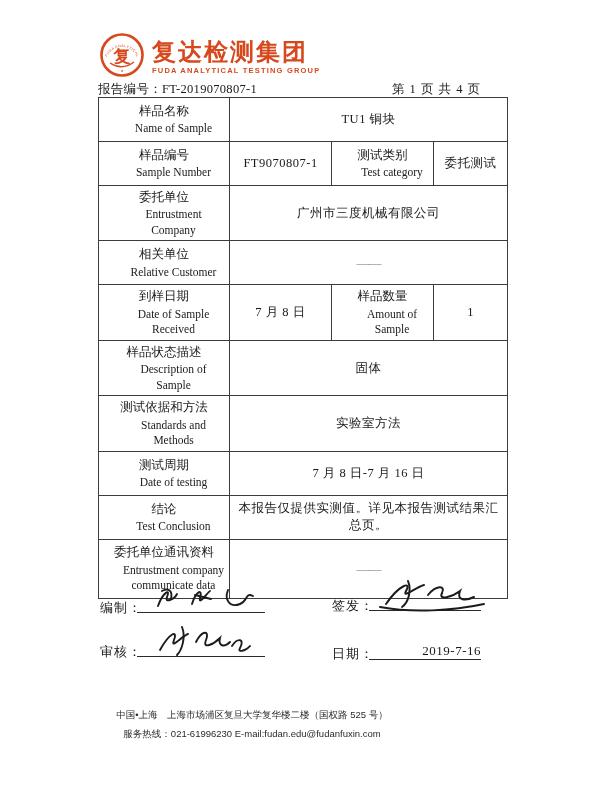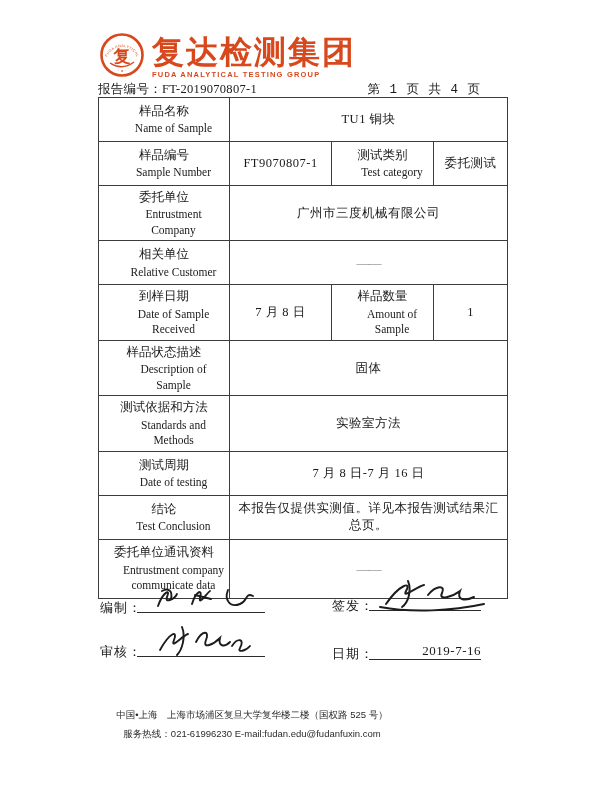--- a/index.html
+++ b/index.html
@@ -2,29 +2,29 @@
 <html><head>
 <meta charset="utf-8">
 <style>
   html,body{margin:0;padding:0;background:#ffffff;}
   #page{position:relative;width:600px;height:800px;background:#ffffff;overflow:hidden;
         font-family:"Liberation Serif","DejaVu Serif",serif;color:#1a1a1a;}
 
   
   .logo{position:absolute;left:99px;top:32px;display:flex;align-items:center;gap:7px;}
   .brand-text{display:flex;flex-direction:column;line-height:1;}
-  .brand-zh{font-size:32px;font-weight:bold;color:#d8481d;letter-spacing:2px;
+  .brand-zh{font-size:24px;font-weight:bold;color:#d8481d;letter-spacing:2px;
             font-family:"Liberation Sans","DejaVu Sans",sans-serif;}
   .brand-en{font-size:7.5px;font-weight:bold;color:#d8481d;letter-spacing:1.2px;margin-top:3px;
             font-family:"Liberation Sans","DejaVu Sans",sans-serif;}
 
   .meta-row{position:absolute;left:98px;top:81px;width:409px;display:flex;
             justify-content:space-between;font-size:12.5px;}
   .meta-left span{letter-spacing:0.3px;}
-  .meta-right{padding-right:26px;letter-spacing:1px;font-family:Liberation Mono, monospace;}
+  .meta-right{padding-right:26px;letter-spacing:1px;}
 
   
   table.report{position:absolute;left:98px;top:97px;width:409px;border-collapse:collapse;
                table-layout:fixed;}
   table.report td{border:1px solid #3c3c3c;text-align:center;vertical-align:middle;
                   padding:2px 4px;height:39px;}
   table.report tr.tall td{height:54px;}
   .zh{font-size:12.5px;line-height:1.55;}
   .en{font-size:11.5px;line-height:1.35;margin-left:19px;}
   .value-cell{font-size:12.5px;letter-spacing:0.5px;}

